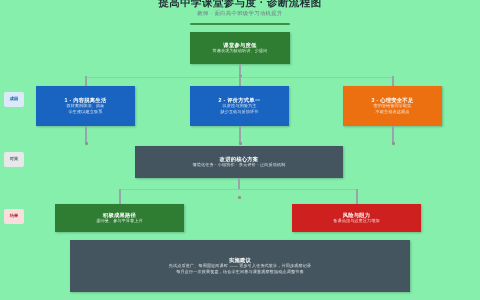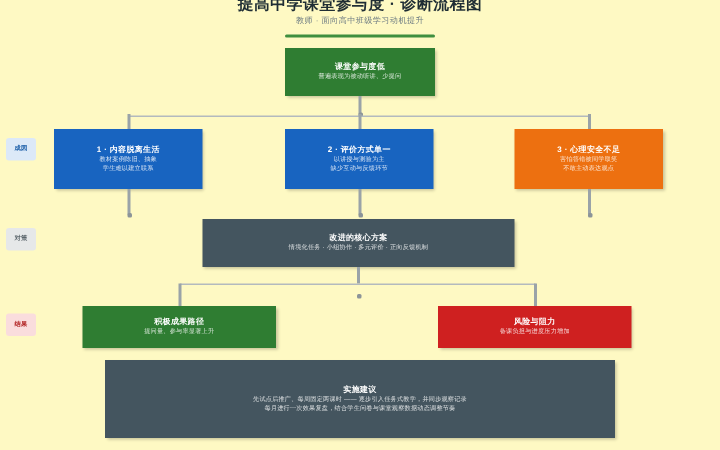--- a/index.html
+++ b/index.html
@@ -2,21 +2,21 @@
 <html><head>
 <meta charset="utf-8">
 <style>
   * { box-sizing: border-box; margin: 0; padding: 0; }
   html, body {
     width: 480px; height: 300px;
     background: #ffffff;
     font-family: "Liberation Sans", "DejaVu Sans", sans-serif;
     overflow: hidden;
   }
-  #stage { position: relative; width: 480px; height: 300px; background: #fef9c3; }
+  #stage { position: relative; width: 480px; height: 300px; background: #86efac; }
 
   
   .title {
     position: absolute; left: 0; top: -4px; width: 480px;
     text-align: center;
     font-size: 10.5px; font-weight: bold; color: #1f2d34;
     letter-spacing: .4px; white-space: nowrap;
   }
   .subtitle {
     position: absolute; left: 0; top: 10px; width: 480px;

